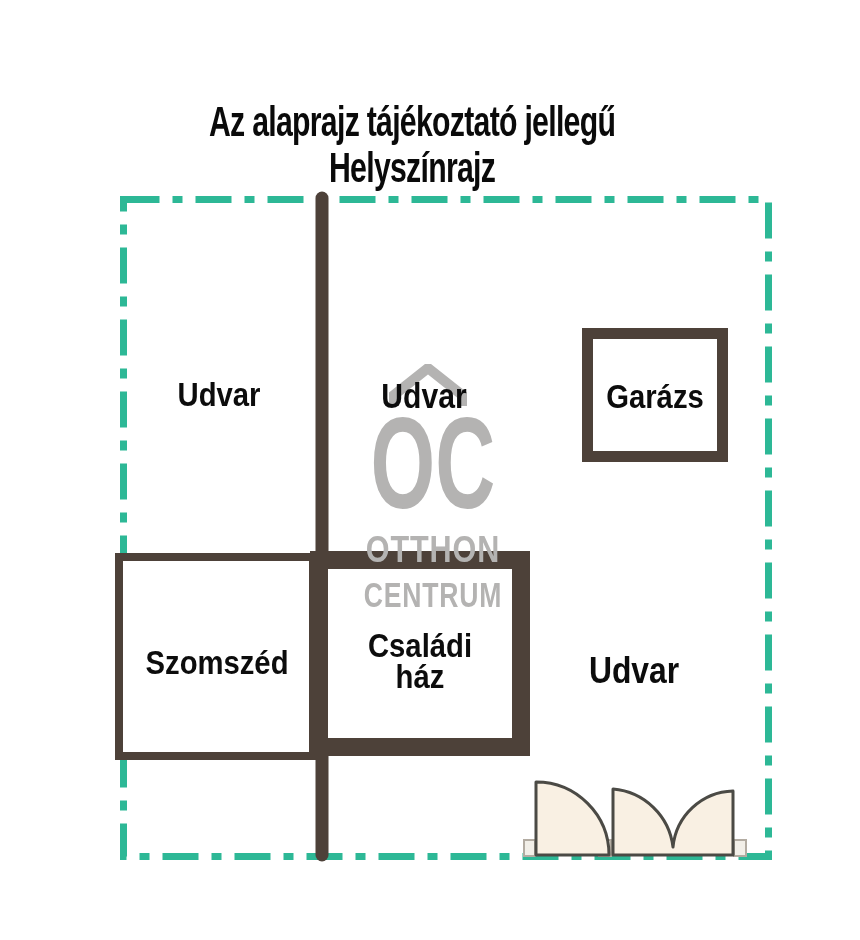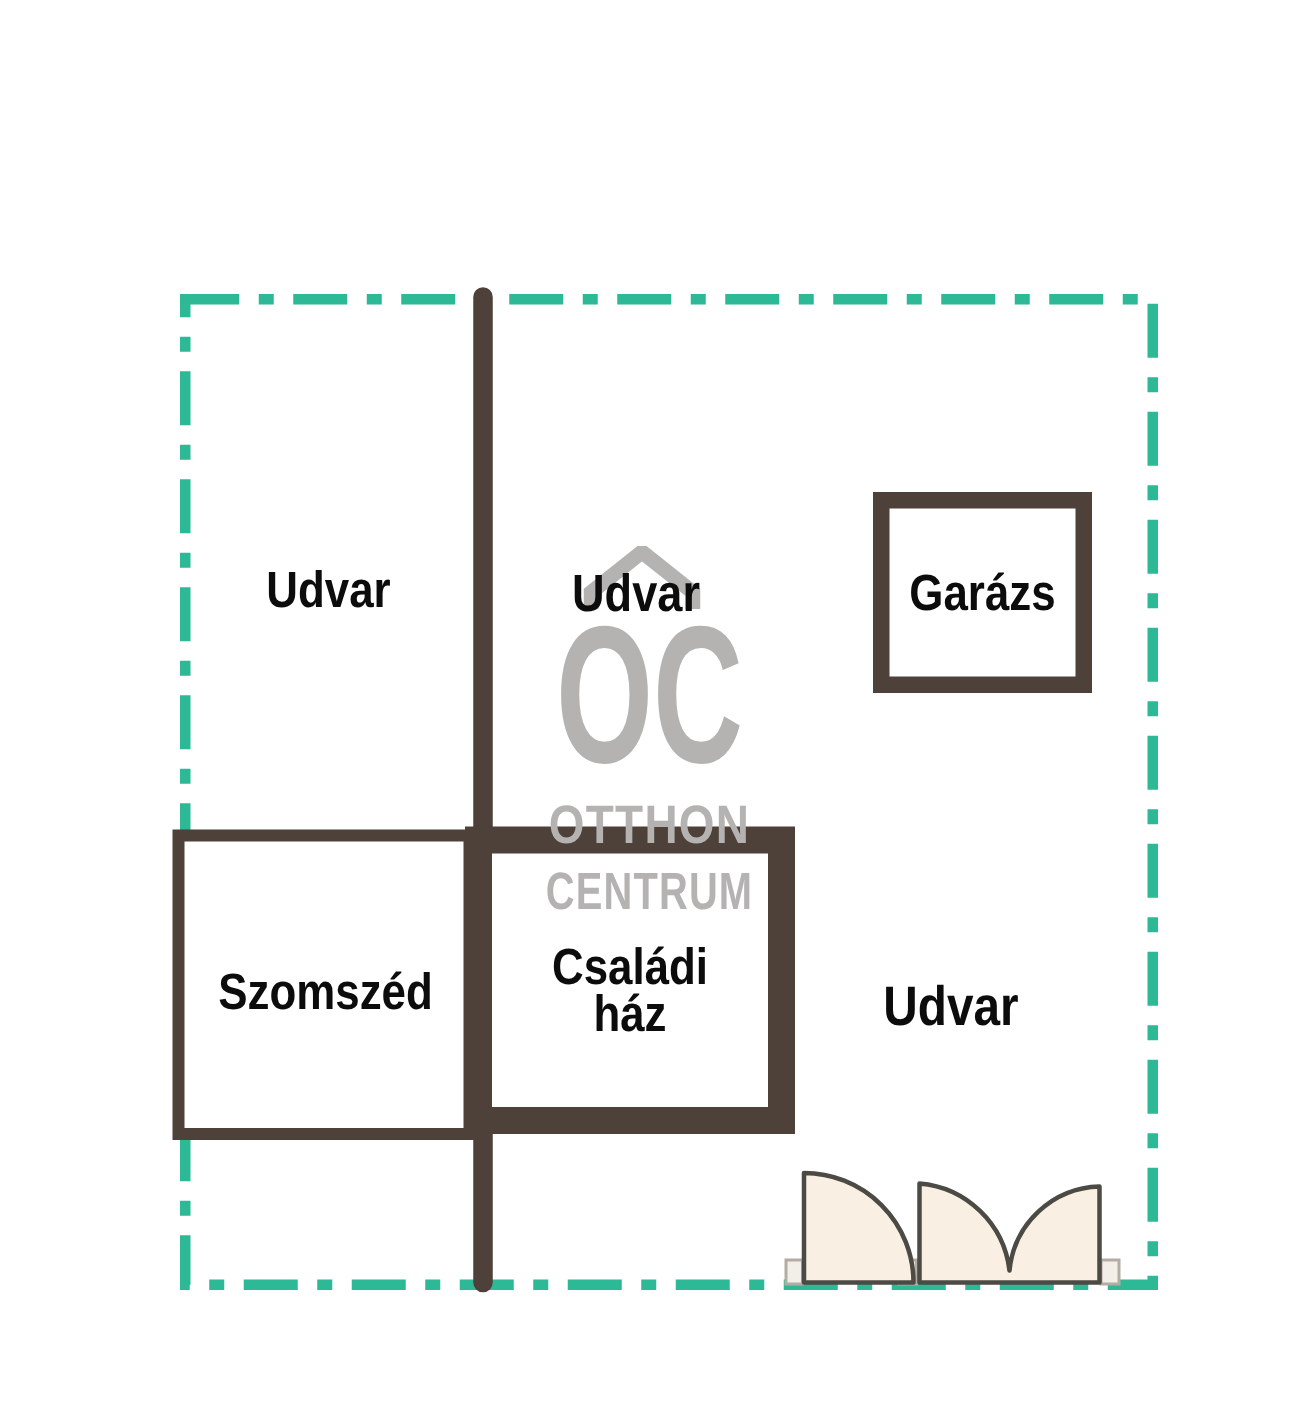--- a/index.html
+++ b/index.html
@@ -40,20 +40,24 @@
   .lbl-garage{left:655px;top:396px;font-size:34px;}
   .lbl-neighbor{left:217px;top:662px;font-size:34px;}
   .lbl-house{left:420px;top:661px;font-size:34px;line-height:31px;text-align:center;}
   .lbl-udvar-br{left:634px;top:671px;font-size:37px;}
 </style>
 </head>
 <body>
 
 <div class="canvas">
 
+  <div class="title">
+    <span class="squeeze"><span>Az alaprajz tájékoztató jellegű</span><br>
+    <span>Helyszínrajz</span></span>
+  </div>
 
   <svg class="plansvg" width="860" height="940" viewBox="0 0 860 940">
 
     <rect class="boundary" x="123.5" y="199.5" width="645" height="657"></rect>
 
     <line class="wall" x1="322" y1="198" x2="322" y2="855"></line>
 
     <rect class="bld b8" x="119" y="557" width="194" height="199"></rect>
 
     <rect class="bld b18" x="319" y="560" width="202" height="187"></rect>

